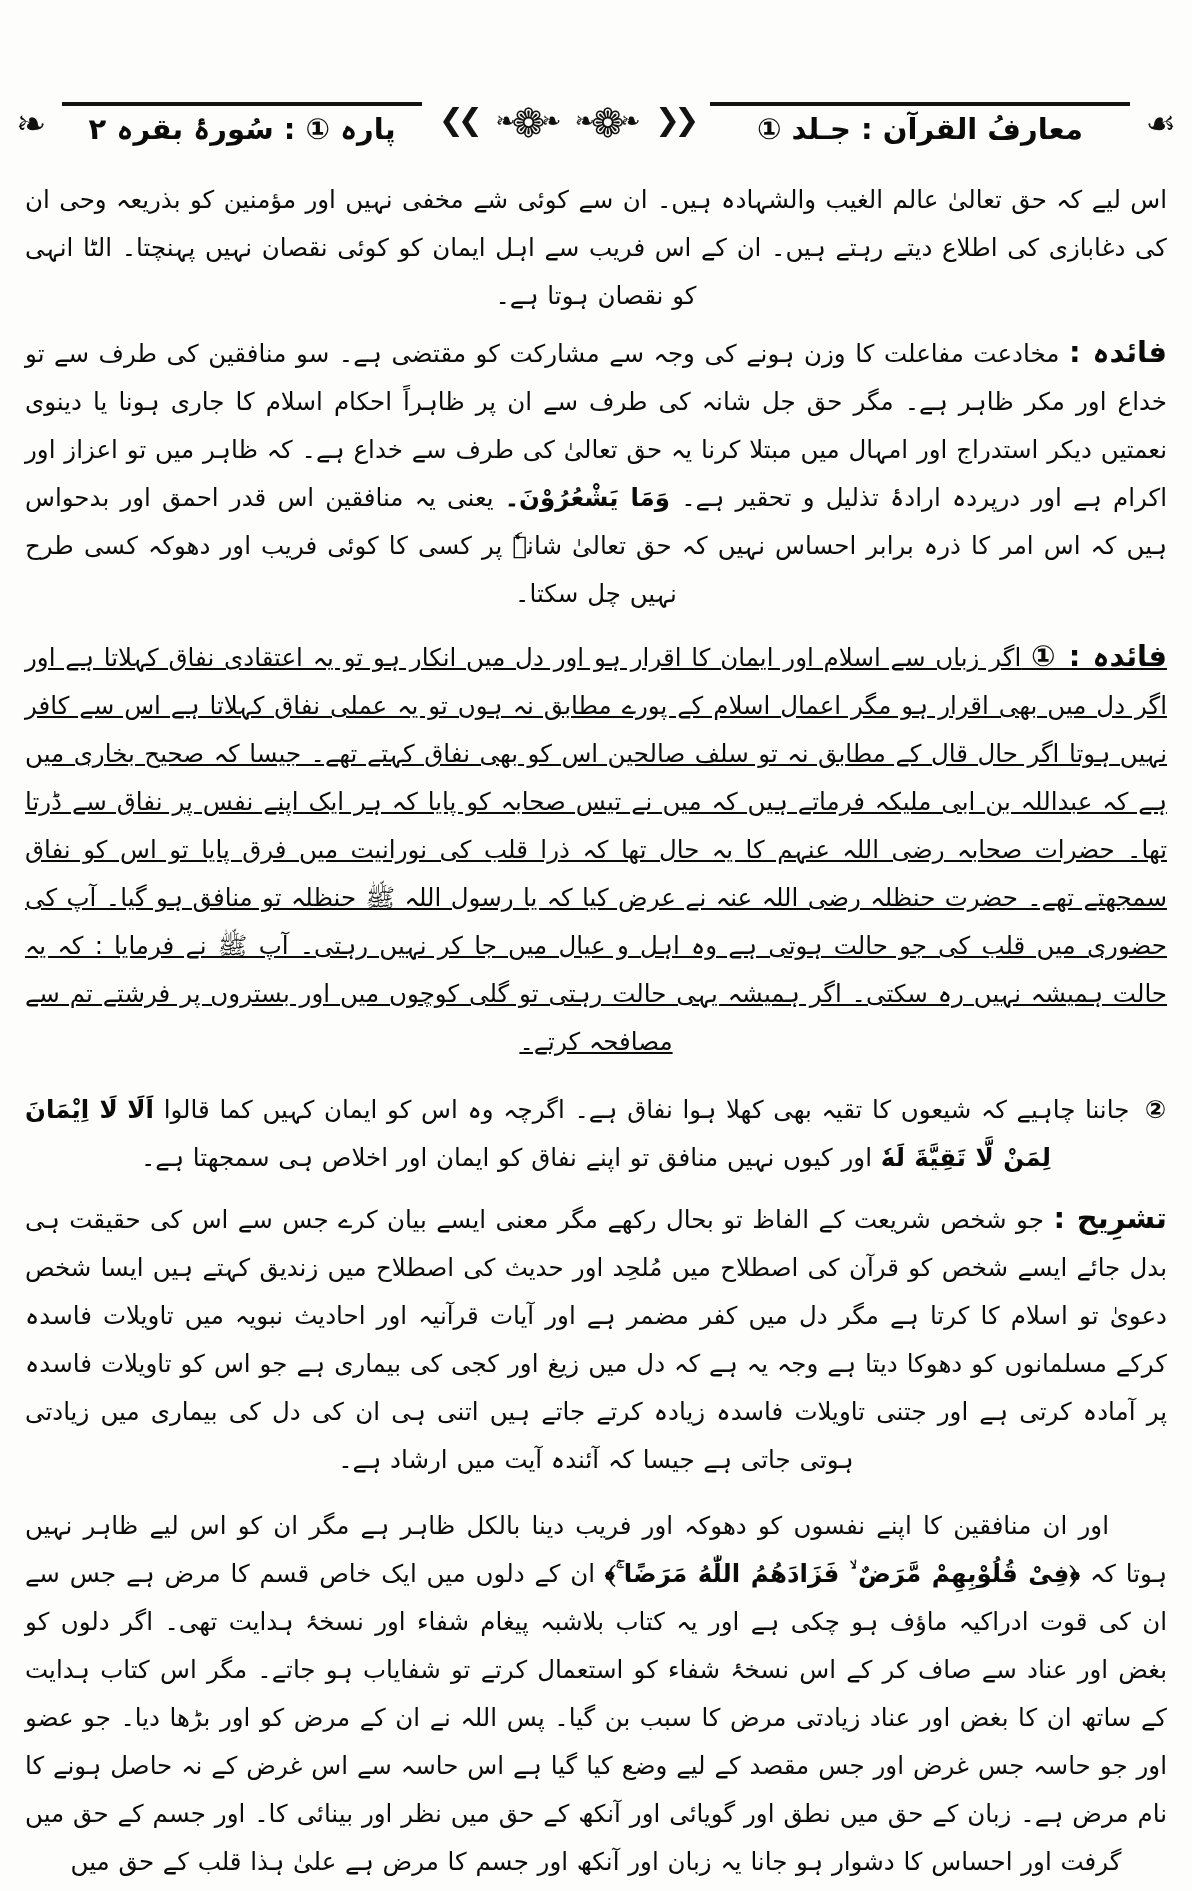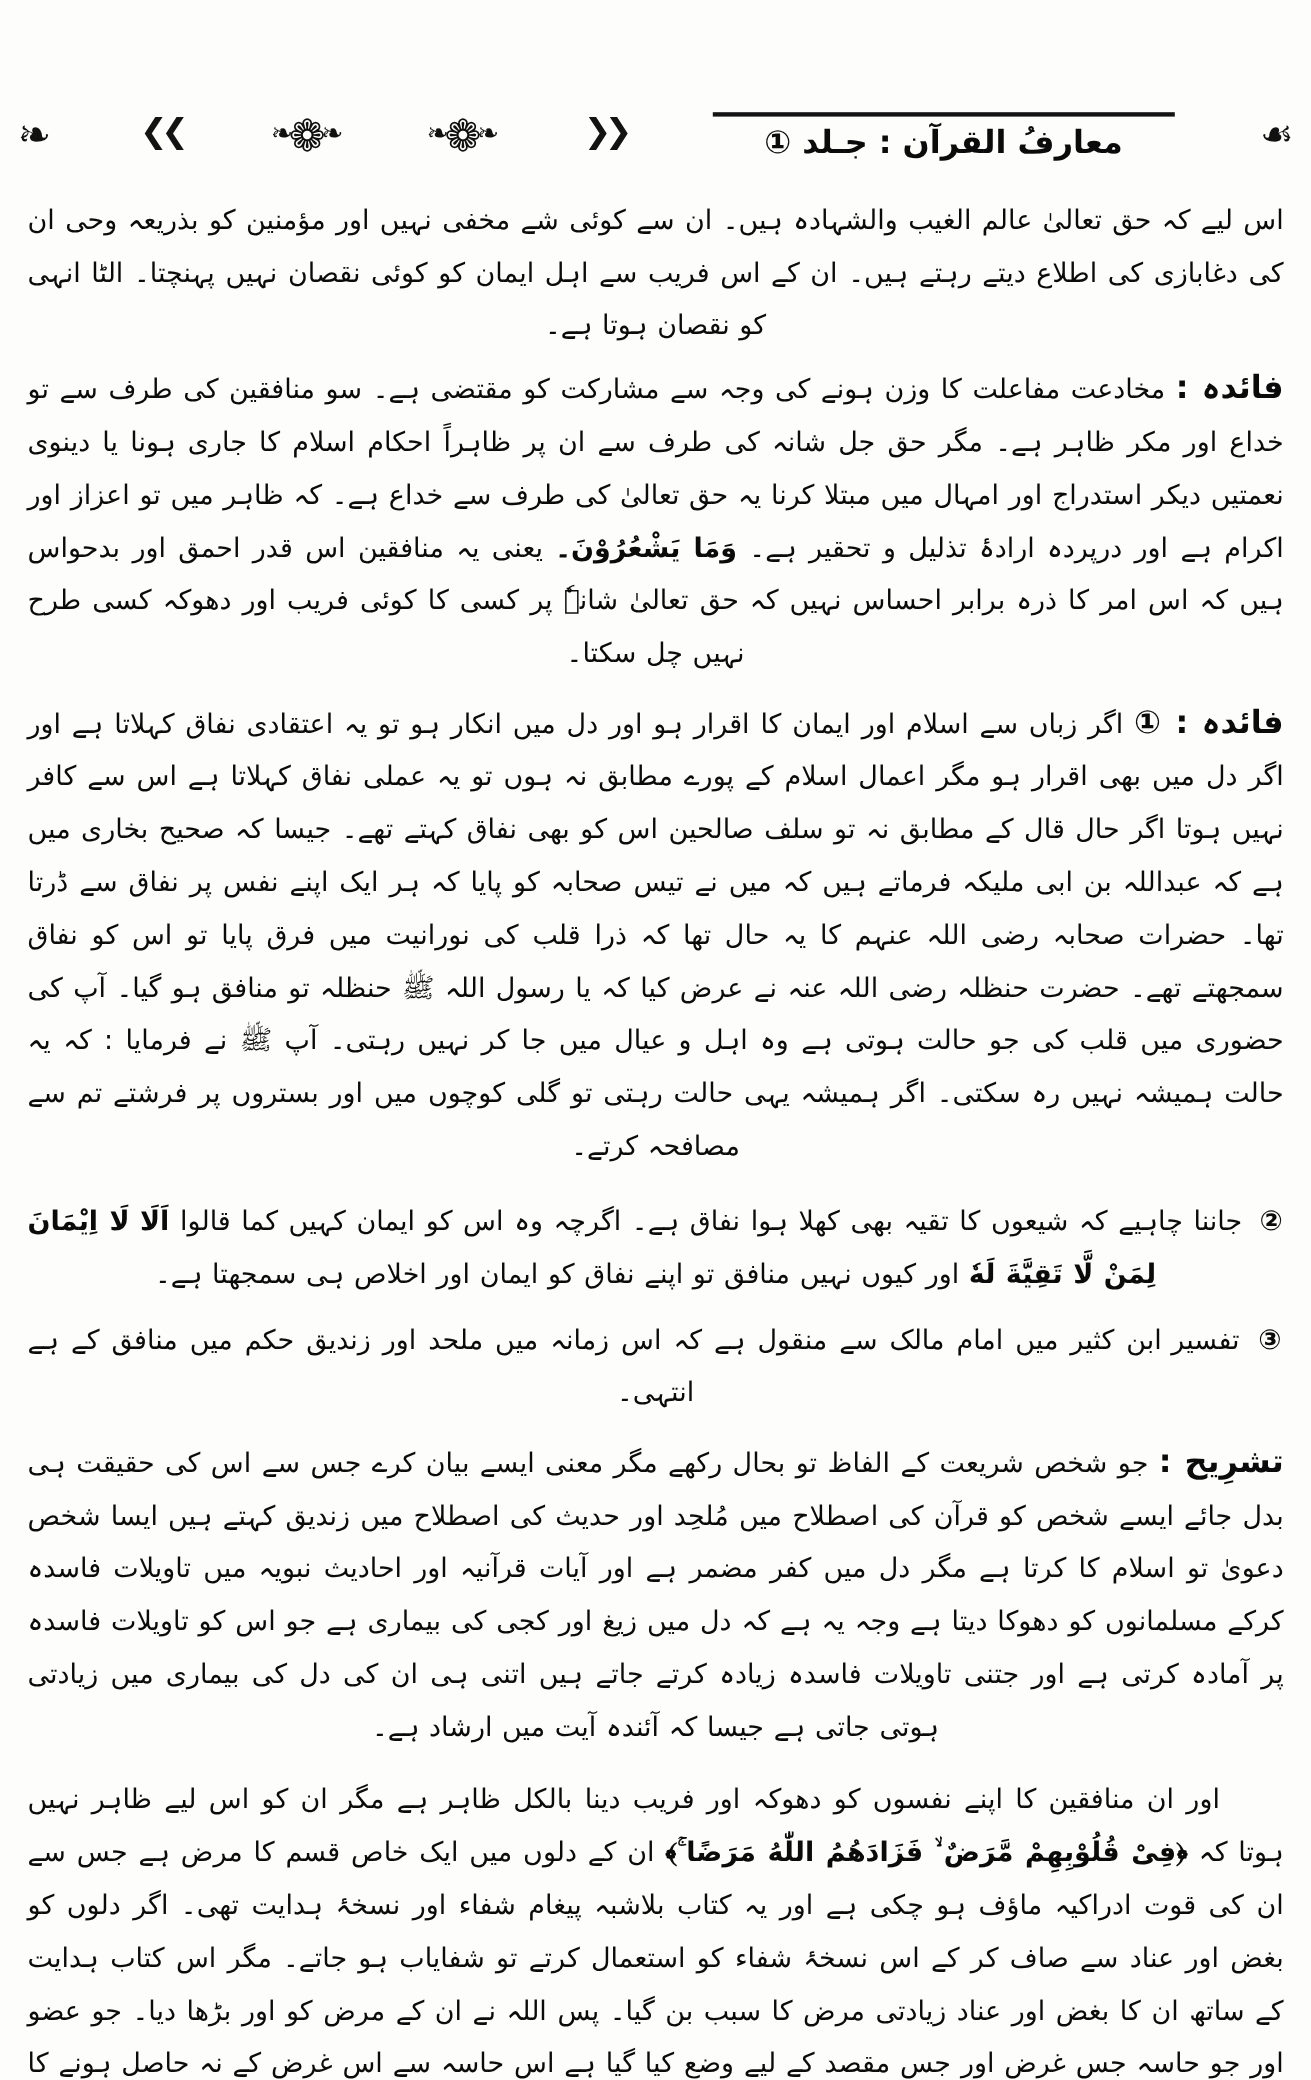--- a/index.html
+++ b/index.html
@@ -95,21 +95,21 @@
   .content p {
     margin: 0 0 10px 0;
     font-size: 24.5px;
     line-height: 48px;
     text-align: justify;
     text-align-last: center;
     word-spacing: 1px;
   }
   p.para-plain   { margin-bottom: 8px; }
   p.para-faida1  { margin-bottom: 14px; }
-  p.para-faida2  { margin-bottom: 20px; }
+  p.para-faida2  { margin-bottom: 20px; text-decoration: underline; }
   p.para-point2  { margin-bottom: 12px; }
   p.para-point3  { margin-bottom: 14px; }
   p.para-tashrih { margin-bottom: 18px; }
   p.para-final   { text-indent: 58px; margin-bottom: 0; }
 
   .lbl {
     font-weight: bold;
     font-size: 29px;
   }
   .marker {
@@ -133,34 +133,36 @@
 
     <span class="chev">❮❮</span>
 
     <span class="floral"><span class="leaf">❧</span><span>❁</span><span class="leaf">❧</span></span>
 
 
     <span class="floral"><span class="leaf">❧</span><span>❁</span><span class="leaf">❧</span></span>
 
     <span class="chev">❯❯</span>
 
+    <div class="title-box left">
+      <span>پارہ ① : سُورۂ بقرہ ۲</span>
+    </div>
 
     <span class="edge-orn flip">☙</span>
   </div>
 
   <div class="content">
 
     <p class="para-plain"><span>اس لیے کہ حق تعالیٰ عالم الغیب والشہادہ ہیں۔ ان سے کوئی شے مخفی نہیں اور مؤمنین کو بذریعہ وحی ان کی دغابازی کی اطلاع دیتے رہتے ہیں۔ ان کے اس فریب سے اہل ایمان کو کوئی نقصان نہیں پہنچتا۔ الٹا انہی کو نقصان ہوتا ہے۔</span></p>
 
     <p class="para-faida1"><span class="lbl">فائدہ :</span> <span>مخادعت مفاعلت کا وزن ہونے کی وجہ سے مشارکت کو مقتضی ہے۔ سو منافقین کی طرف سے تو خداع اور مکر ظاہر ہے۔ مگر حق جل شانہ کی طرف سے ان پر ظاہراً احکام اسلام کا جاری ہونا یا دینوی نعمتیں دیکر استدراج اور امہال میں مبتلا کرنا یہ حق تعالیٰ کی طرف سے خداع ہے۔ کہ ظاہر میں تو اعزاز اور اکرام ہے اور درپردہ ارادۂ تذلیل و تحقیر ہے۔</span> <span class="ar">وَمَا یَشْعُرُوْنَ۔</span> <span>یعنی یہ منافقین اس قدر احمق اور بدحواس ہیں کہ اس امر کا ذرہ برابر احساس نہیں کہ حق تعالیٰ شانہٗ پر کسی کا کوئی فریب اور دھوکہ کسی طرح نہیں چل سکتا۔</span></p>
 
     <p class="para-faida2"><span class="lbl">فائدہ : ①</span> <span>اگر زباں سے اسلام اور ایمان کا اقرار ہو اور دل میں انکار ہو تو یہ اعتقادی نفاق کہلاتا ہے اور اگر دل میں بھی اقرار ہو مگر اعمال اسلام کے پورے مطابق نہ ہوں تو یہ عملی نفاق کہلاتا ہے اس سے کافر نہیں ہوتا اگر حال قال کے مطابق نہ تو سلف صالحین اس کو بھی نفاق کہتے تھے۔ جیسا کہ صحیح بخاری میں ہے کہ عبداللہ بن ابی ملیکہ فرماتے ہیں کہ میں نے تیس صحابہ کو پایا کہ ہر ایک اپنے نفس پر نفاق سے ڈرتا تھا۔ حضرات صحابہ رضی اللہ عنہم کا یہ حال تھا کہ ذرا قلب کی نورانیت میں فرق پایا تو اس کو نفاق سمجھتے تھے۔ حضرت حنظلہ رضی اللہ عنہ نے عرض کیا کہ یا رسول اللہ ﷺ حنظلہ تو منافق ہو گیا۔ آپ کی حضوری میں قلب کی جو حالت ہوتی ہے وہ اہل و عیال میں جا کر نہیں رہتی۔ آپ ﷺ نے فرمایا : کہ یہ حالت ہمیشہ نہیں رہ سکتی۔ اگر ہمیشہ یہی حالت رہتی تو گلی کوچوں میں اور بستروں پر فرشتے تم سے مصافحہ کرتے۔</span></p>
 
     <p class="para-point2"><span class="marker">②</span> <span>جاننا چاہیے کہ شیعوں کا تقیہ بھی کھلا ہوا نفاق ہے۔ اگرچہ وہ اس کو ایمان کہیں کما قالوا</span> <span class="ar">اَلَا لَا اِیْمَانَ لِمَنْ لَّا تَقِیَّةَ لَهٗ</span> <span>اور کیوں نہیں منافق تو اپنے نفاق کو ایمان اور اخلاص ہی سمجھتا ہے۔</span></p>
 
-    <p class="para-point3"><span class="marker">③</span> <span>تفسیر ابن کثیر میں امام مالک سے منقول ہے کہ اس زمانہ میں ملحد اور زندیق حکم میں منافق کے ہے انتہی۔</span></p>
 
     <p class="para-tashrih"><span class="lbl">تشرِیح :</span> <span>جو شخص شریعت کے الفاظ تو بحال رکھے مگر معنی ایسے بیان کرے جس سے اس کی حقیقت ہی بدل جائے ایسے شخص کو قرآن کی اصطلاح میں مُلحِد اور حدیث کی اصطلاح میں زندیق کہتے ہیں ایسا شخص دعویٰ تو اسلام کا کرتا ہے مگر دل میں کفر مضمر ہے اور آیات قرآنیہ اور احادیث نبویہ میں تاویلات فاسدہ کرکے مسلمانوں کو دھوکا دیتا ہے وجہ یہ ہے کہ دل میں زیغ اور کجی کی بیماری ہے جو اس کو تاویلات فاسدہ پر آمادہ کرتی ہے اور جتنی تاویلات فاسدہ زیادہ کرتے جاتے ہیں اتنی ہی ان کی دل کی بیماری میں زیادتی ہوتی جاتی ہے جیسا کہ آئندہ آیت میں ارشاد ہے۔</span></p>
 
     <p class="para-final"><span>اور ان منافقین کا اپنے نفسوں کو دھوکہ اور فریب دینا بالکل ظاہر ہے مگر ان کو اس لیے ظاہر نہیں ہوتا کہ</span> <span class="ar">﴿فِیْ قُلُوْبِهِمْ مَّرَضٌ ۙ فَزَادَهُمُ اللّٰهُ مَرَضًا ۚ﴾</span> <span>ان کے دلوں میں ایک خاص قسم کا مرض ہے جس سے ان کی قوت ادراکیہ ماؤف ہو چکی ہے اور یہ کتاب بلاشبہ پیغام شفاء اور نسخۂ ہدایت تھی۔ اگر دلوں کو بغض اور عناد سے صاف کر کے اس نسخۂ شفاء کو استعمال کرتے تو شفایاب ہو جاتے۔ مگر اس کتاب ہدایت کے ساتھ ان کا بغض اور عناد زیادتی مرض کا سبب بن گیا۔ پس اللہ نے ان کے مرض کو اور بڑھا دیا۔ جو عضو اور جو حاسہ جس غرض اور جس مقصد کے لیے وضع کیا گیا ہے اس حاسہ سے اس غرض کے نہ حاصل ہونے کا نام مرض ہے۔ زبان کے حق میں نطق اور گویائی اور آنکھ کے حق میں نظر اور بینائی کا۔ اور جسم کے حق میں گرفت اور احساس کا دشوار ہو جانا یہ زبان اور آنکھ اور جسم کا مرض ہے علیٰ ہذا قلب کے حق میں</span></p>
 
   </div>
 </div>
 
 </body></html>

